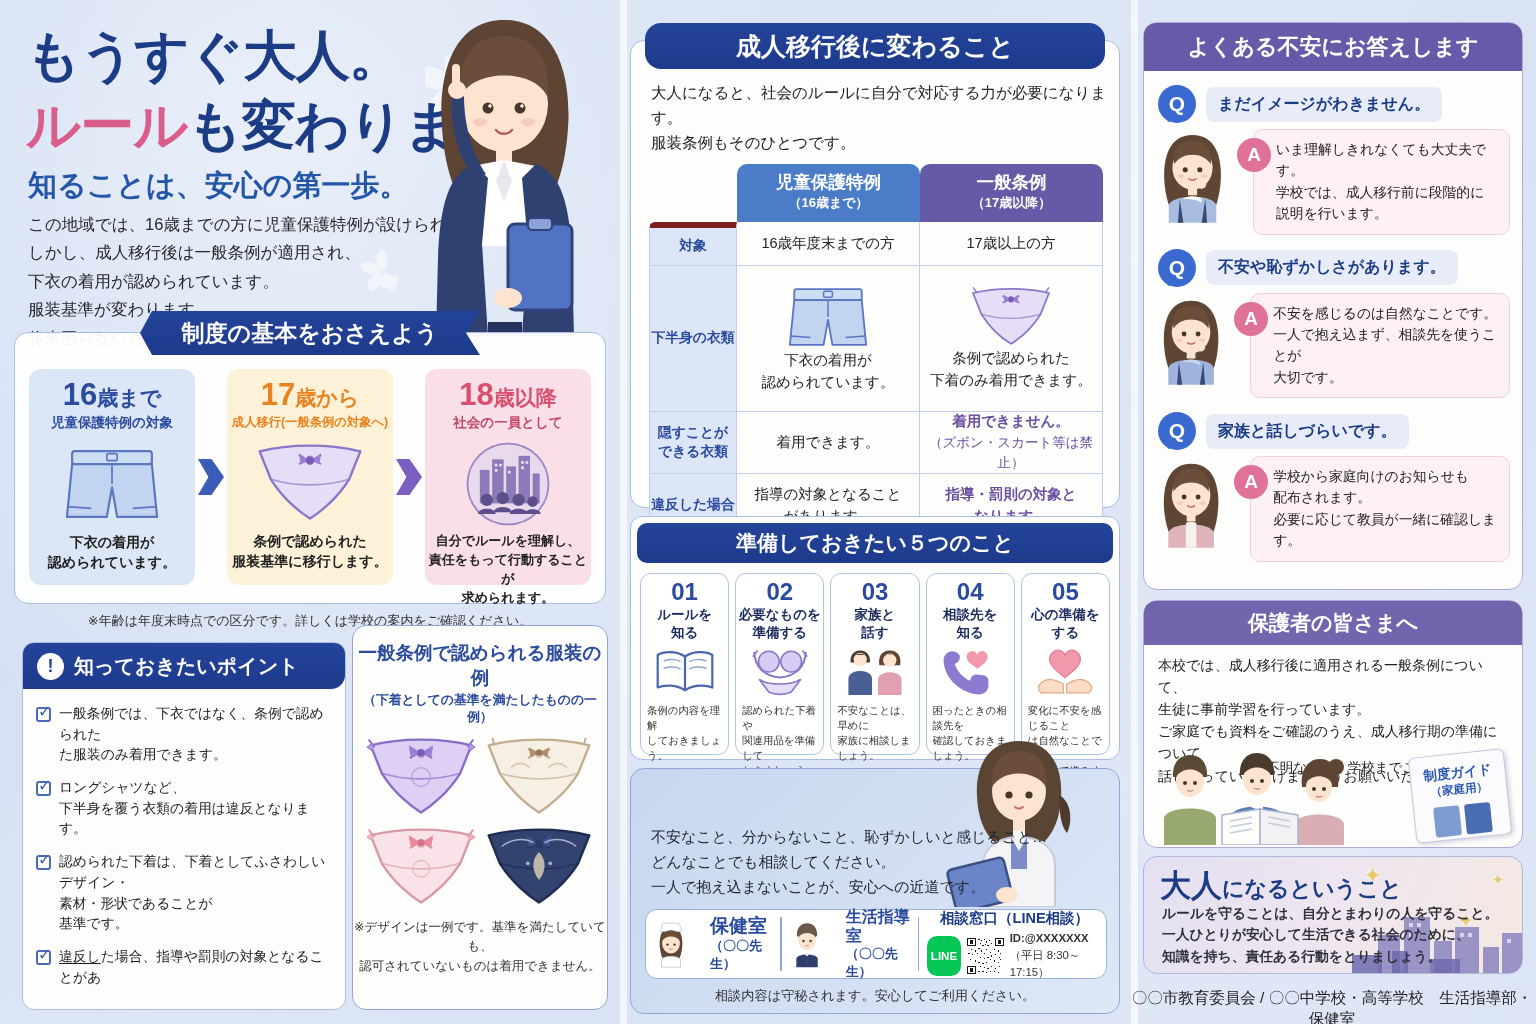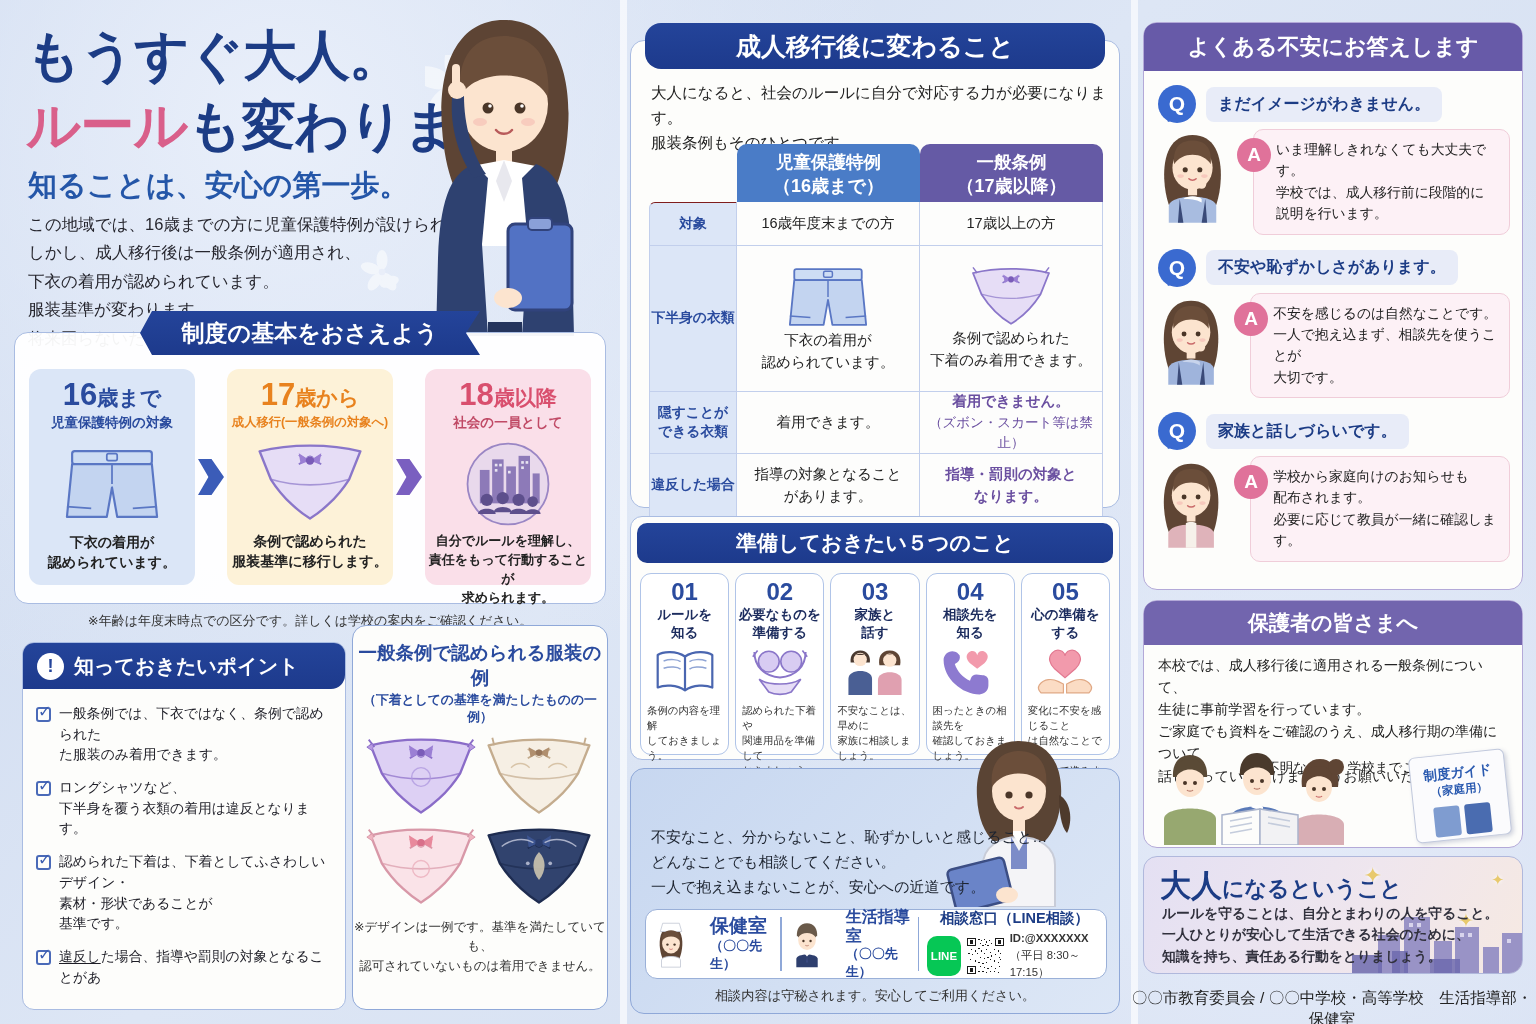--- a/index.html
+++ b/index.html
@@ -65,29 +65,29 @@
   .examples-box { left:352px; top:625px; width:256px; height:385px; border-color:#8fa8d8; }
   .ex-title { text-align:center; font-size:18.5px; font-weight:800; color:#2a4b9e; margin-top:14px; }
   .ex-sub { text-align:center; font-size:12.8px; font-weight:bold; color:#2a4b9e; margin-top:2px; }
   .ex-grid { display:grid; grid-template-columns:1fr 1fr; gap:4px 2px; padding:8px 10px 0; justify-items:center; }
   .ex-note { font-size:12.5px; color:#333; text-align:center; line-height:1.55; margin-top:8px; }
 
   
   .changes-box { left:630px; top:40px; width:490px; height:468px; }
   .changes-banner { position:absolute; left:14px; top:-18px; width:460px; height:46px; border-radius:16px; text-align:center; line-height:46px; font-size:25px; }
   .changes-intro { margin:40px 0 0 20px; font-size:15.5px; line-height:1.6; color:#222; }
-  .ctable { position:absolute; left:18px; top:103px; width:454px; display:grid; grid-template-columns:88px 183px 183px; }
+  .ctable { position:absolute; left:18px; top:123px; width:454px; display:grid; grid-template-columns:88px 183px 183px; }
   .th { height:58px; border-radius:10px 10px 0 0; color:#fff; text-align:center; padding-top:6px; }
   .th .tt { font-size:17.5px; font-weight:800; }
-  .th .ts { font-size:18px; font-weight:bold; }
+  .th .ts { font-size:13px; font-weight:bold; }
   .th.blue { background:var(--col_blue,#4a7cc7); }
   .th.purple { background:#655aa5; }
   .tl { background:#dce6f7; color:#2a4b9e; font-weight:bold; font-size:13.8px; display:flex; flex-direction:column; align-items:center; justify-content:center; border:1px solid #c2cfec; border-top:none; line-height:1.35; text-align:center; }
   .tc { background:#fdfdfc; border:1px solid #c2cfec; border-top:none; border-left:none; display:flex; flex-direction:column; align-items:center; justify-content:center; font-size:14.5px; line-height:1.5; text-align:center; }
-  .tl.first { border-top:1px solid #7f1d1d; border-radius:6px 0 0 0; }
+  .tl.first { border-top:6px solid #7f1d1d; border-radius:6px 0 0 0; }
   .ptx { color:var(--purple_text,#6a4fa0); font-weight:bold; }
   .ptx-sub { color:var(--purple_text,#6a4fa0); font-size:13.5px; }
 
   .five-box { left:630px; top:516px; width:490px; height:244px; border-radius:12px; }
   .five-banner { margin:6px; height:40px; border-radius:10px; text-align:center; line-height:40px; font-size:21px; }
   .five-row { display:flex; gap:6px; padding:4px 9px 0; }
   .f-card { flex:1; border:1.5px solid #b0c4e8; border-radius:11px; background:#fff; text-align:center; height:182px; padding-top:4px; }
   .f-num { font-size:24px; font-weight:800; color:#2a4b9e;text-align:center; }
   .f-title { font-size:13.5px; font-weight:800; color:#1c2c5e; line-height:1.3; }
   .f-icon { height:56px; display:flex; align-items:center; justify-content:center; margin-top:3px; }

